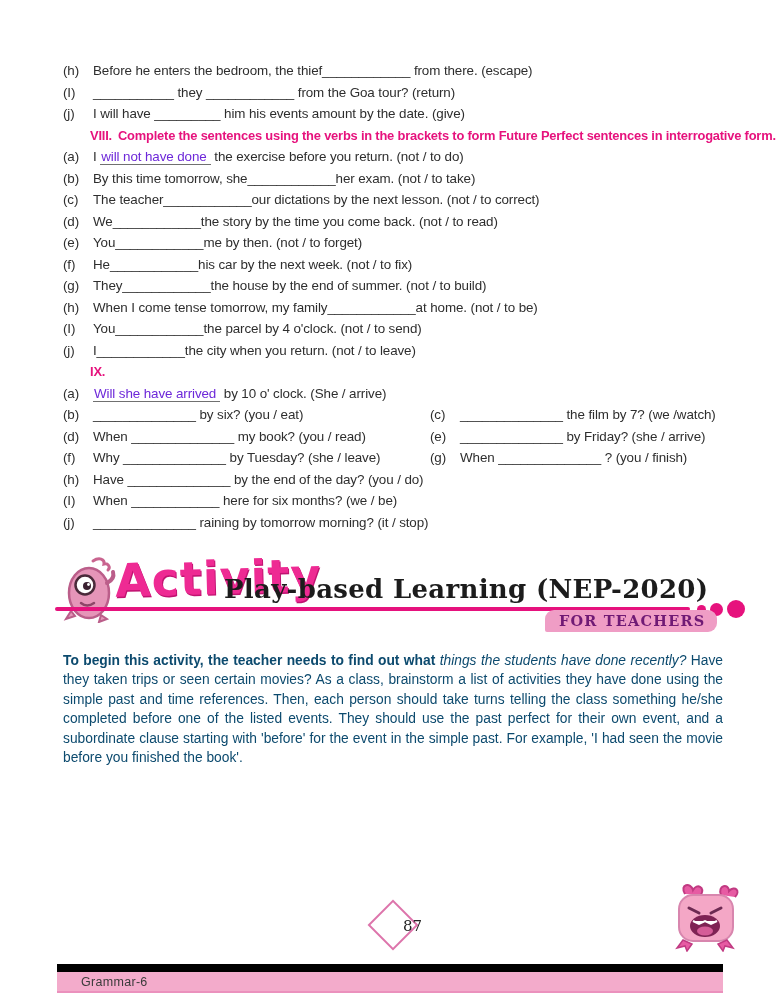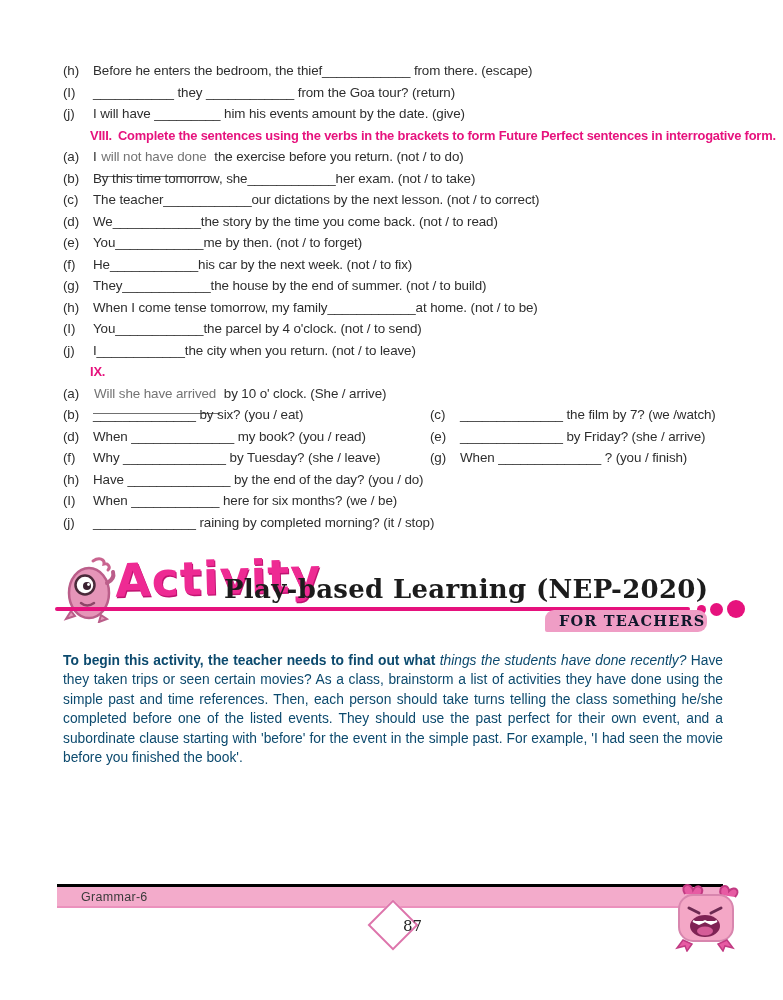--- a/index.html
+++ b/index.html
@@ -6,21 +6,21 @@
   .page {
     position:relative; width:783px; height:1000px; background:#ffffff;
     font-family:"Liberation Sans", sans-serif; color:#2e2e2e; overflow:hidden;
   }
   .content { position:absolute; left:63px; top:60px; width:660px; }
 
   
   .row { display:flex; line-height:21.5px; font-size:13.4px; letter-spacing:-0.1px; }
   .row .lbl { flex:0 0 30px; }
   .row .txt { flex:1; white-space:nowrap; }
-  .answer { color:#737373; border-bottom:1.4px solid #707070; padding:0 4px 12px 1px;text-align:right; }
+  .answer { color:#6d28d9; border-bottom:1.4px solid #707070; padding:0 4px 0 1px;text-align:right; }
 
   
   .sec-header { display:flex; line-height:21.5px; font-size:12.9px; font-weight:bold;
     color:#e6127d; letter-spacing:-0.2px; margin-left:-1px; white-space:nowrap; }
   .sec-header .num { flex:0 0 28px;margin-left:28px; }
 
   
   .two-col { display:flex; }
   .col-left { width:367px; }
   .col-right { flex:1; }
@@ -33,33 +33,33 @@
     text-shadow:1px 1.5px 0 #c01371; font-family:"DejaVu Sans", sans-serif; }
   .activity-heading { position:absolute; left:161px; top:17px; font-family:"DejaVu Serif", serif;
     font-size:26px; font-weight:600; color:#1c1c1c; letter-spacing:0.3px; }
   .banner-underline { position:absolute; left:-8px; top:50px; width:635px; height:3.6px;
     background:#e6127d; border-radius:2px; }
   .banner-dots { position:absolute; left:634px; top:40px; height:24px; display:flex;
     align-items:center; gap:4px; }
   .banner-dots .d1 { width:9px; height:9px;  border-radius:50%; background:#e6127d; }
   .banner-dots .d2 { width:13px; height:13px; border-radius:50%; background:#e6127d; }
   .banner-dots .d3 { width:18px; height:18px; border-radius:50%; background:#e6127d; }
-  .teachers-tag { position:absolute; left:482px; top:53px; background:#ef9dc5; color:#0f172a;
-    font-weight:bold; font-size:14.5px; letter-spacing:1.2px; padding:2px 2px 3px 14px;
+  .teachers-tag { position:absolute; left:482px; top:53px; background:#ef9dc5; color:#701a75;
+    font-weight:bold; font-size:14.5px; letter-spacing:1.2px; padding:2px 12px 3px 14px;
     border-radius:9px 9px 9px 2px; font-family:"DejaVu Serif", serif; }
 
   
   .activity-paragraph { margin-top:6px; font-size:13.8px; line-height:19.4px;
     text-align:justify; color:#0c4a6e; }
   .p-bold { font-weight:bold; }
   .p-italic { font-style:italic; }
 
   
-  .footer-bar { position:absolute; left:57px; top:884px; width:666px; height:19px;
-    background:#f3abcb; border-top:3px solid #000000; border-bottom:2px solid #eb91bd; }
+  .footer-bar { position:absolute; left:57px; top:964px; width:666px; height:19px;
+    background:#f3abcb; border-top:8px solid #000000; border-bottom:2px solid #eb91bd; }
   .footer-book { position:absolute; left:24px; top:3px; font-size:12.5px; color:#3b3b3b;
     letter-spacing:0.3px; }
   .page-diamond { position:absolute; left:375px; top:907px; width:32px; height:32px;
     background:#ffffff; border:2.5px solid #dd74ab; transform:rotate(45deg); }
   .page-num { position:absolute; left:394px; top:907px; width:37px; height:37px;
     display:flex; align-items:center; justify-content:center;
     font-family:"DejaVu Serif", serif; font-size:15px; color:#222222; }
   .footer-mascot { position:absolute; right:36px; top:882px; }
 </style>
 </head>
@@ -154,21 +154,21 @@
         <div class="row">
           <span class="lbl">(h)</span>
           <span class="txt">Have ______________  by the end of the day? (you / do)</span>
         </div>
         <div class="row">
           <span class="lbl">(I)</span>
           <span class="txt">When ____________  here for six months? (we / be)</span>
         </div>
         <div class="row">
           <span class="lbl">(j)</span>
-          <span class="txt">______________  raining by completed morning? (it / stop)</span>
+          <span class="txt">______________  raining by tomorrow morning? (it / stop)</span>
         </div>
       </div>
       <div class="col-right">
         <div class="row">
           <span class="lbl">(c)</span>
           <span class="txt">______________ the film by 7? (we /watch)</span>
         </div>
         <div class="row">
           <span class="lbl">(e)</span>
           <span class="txt">______________ by Friday? (she / arrive)</span>

